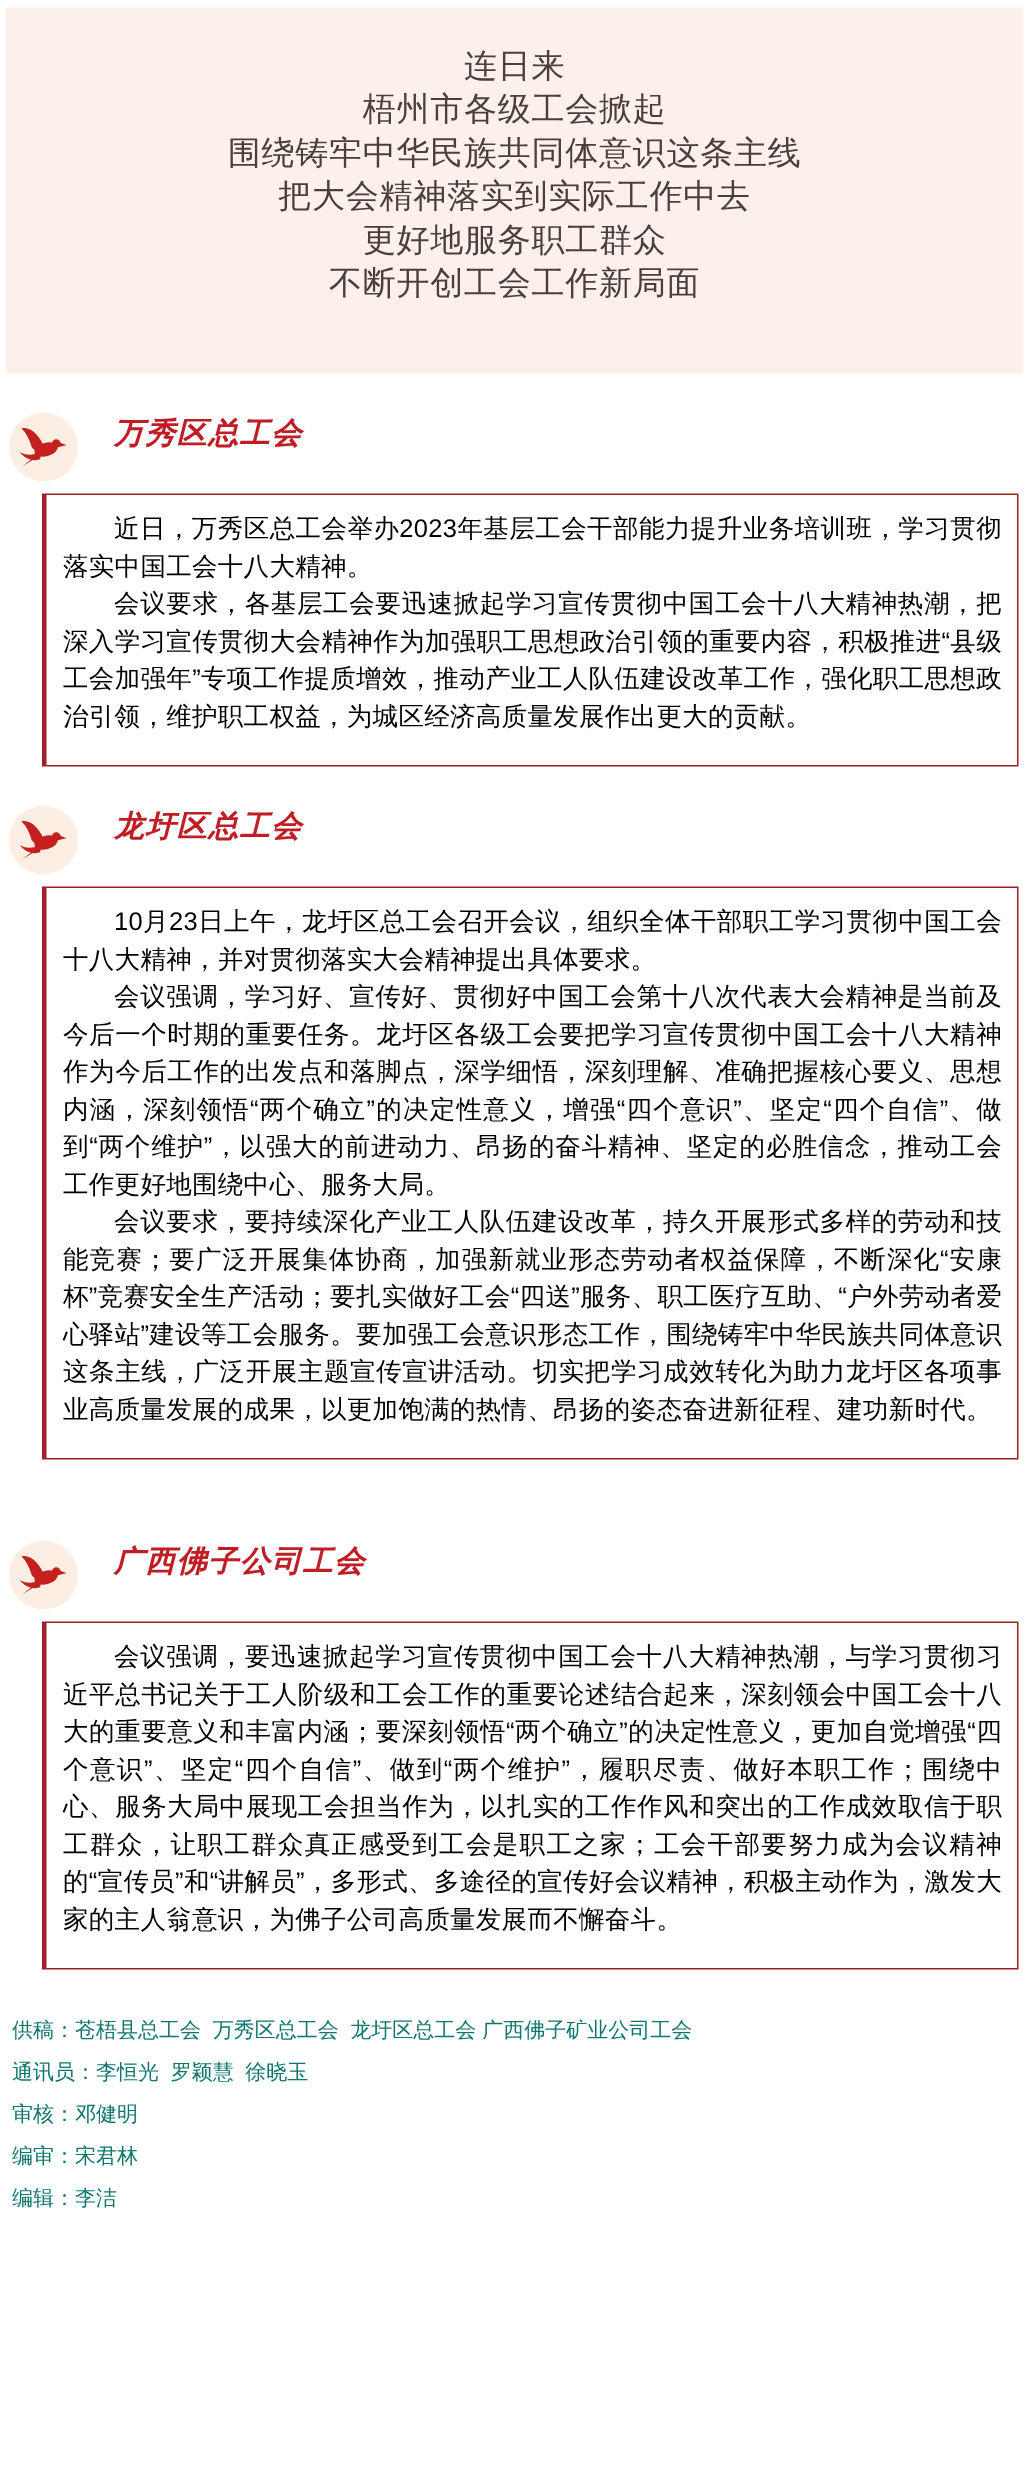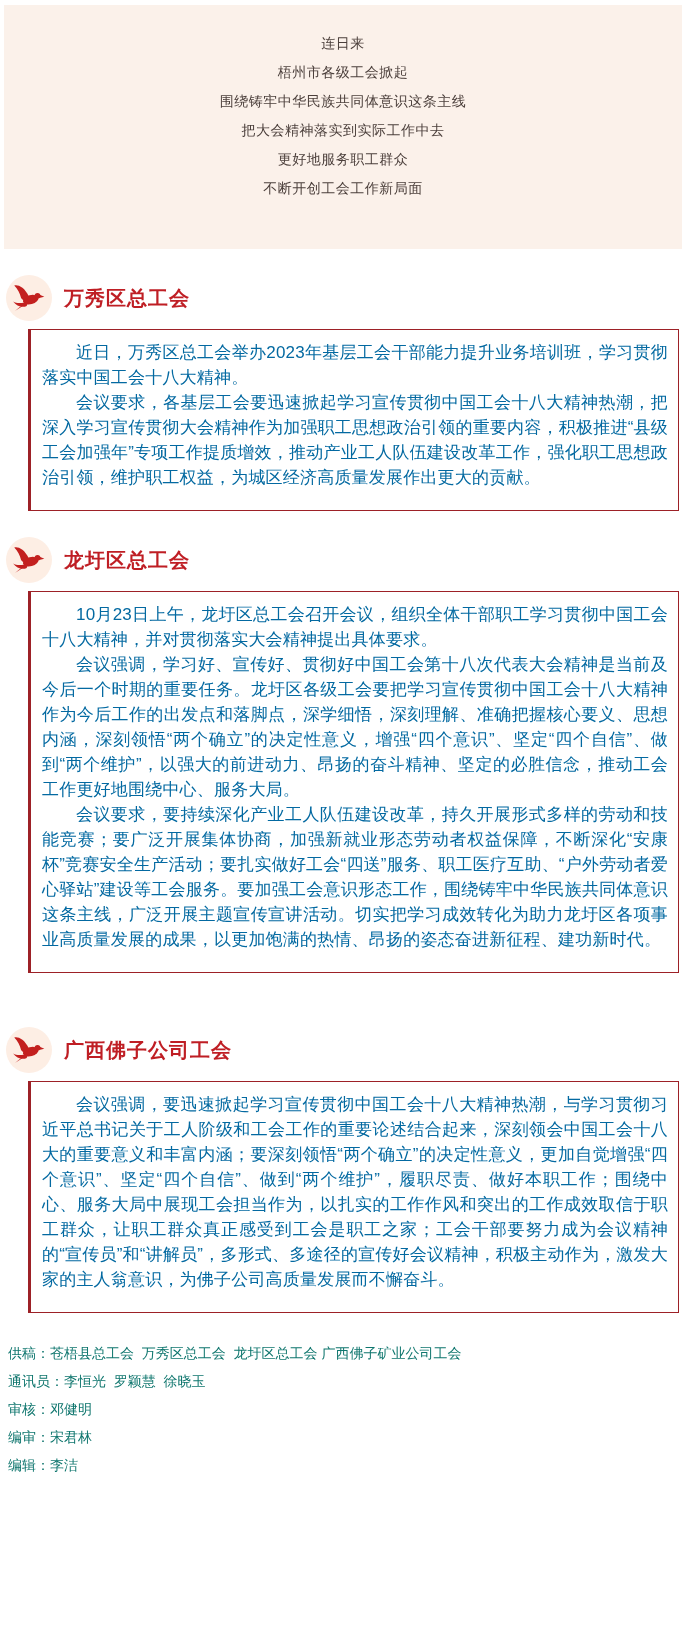--- a/index.html
+++ b/index.html
@@ -12,32 +12,32 @@
   .page { width: 686px; padding-bottom: 20px; }
 
   
   .banner {
     margin: 5px 4px 0 4px;
     background: #fbf1ea;
     padding: 24px 10px 46px 10px;
   }
   .banner-line {
     text-align: center;
-    font-size: 14px;
+    font-size: 22px;
     line-height: 29px;
     color: #4b3f3b;
     letter-spacing: 0.5px;
   }
 
   
   .section-head {
     display: flex;
-    align-items: center;
-    gap: 12px;
+    gap: 24px;
     margin: 26px 0 8px 6px;
+    font-style: italic;
   }
   .icon-circle {
     width: 46px; height: 46px;
     border-radius: 50%;
     background: #fdeee4;
     display: flex; align-items: center; justify-content: center;
     flex: 0 0 auto;
   }
   .icon-circle svg { width: 34px; height: 34px; }
   .section-title {
@@ -51,21 +51,21 @@
   .section-box {
     margin: 0 7px 0 28px;
     border: 1px solid #9d2127;
     border-left-width: 3px;
     padding: 10px 10px 20px 11px;
   }
   .section-box p {
     margin: 0;
     font-size: 17px;
     line-height: 25px;
-    color: #0369a1;
+    color: #000000;
     text-align: justify;
     text-indent: 2em;
     letter-spacing: 0.2px;
   }
 
   .gap-lg { height: 28px; }
 
   
   .footer { margin: 26px 0 0 8px; }
   .footer-line {

